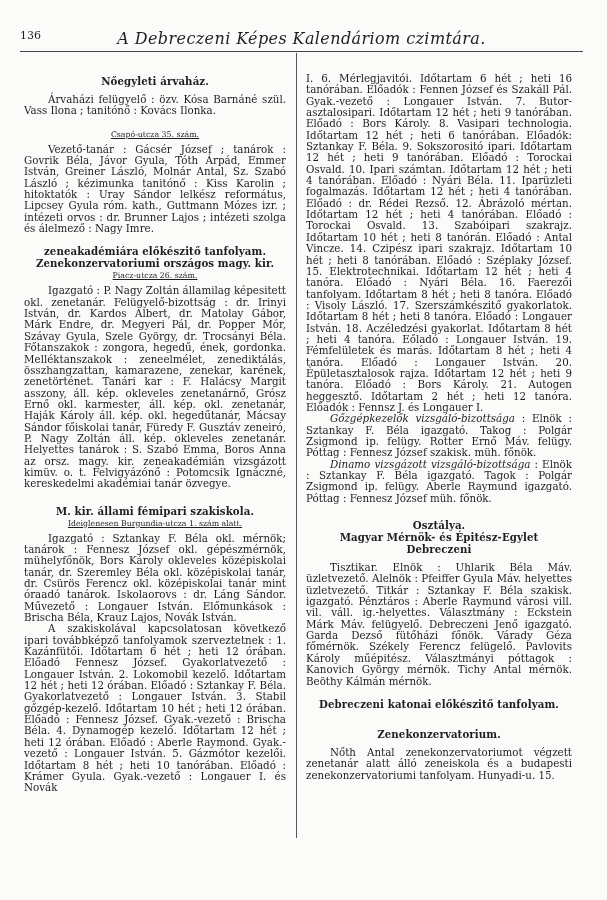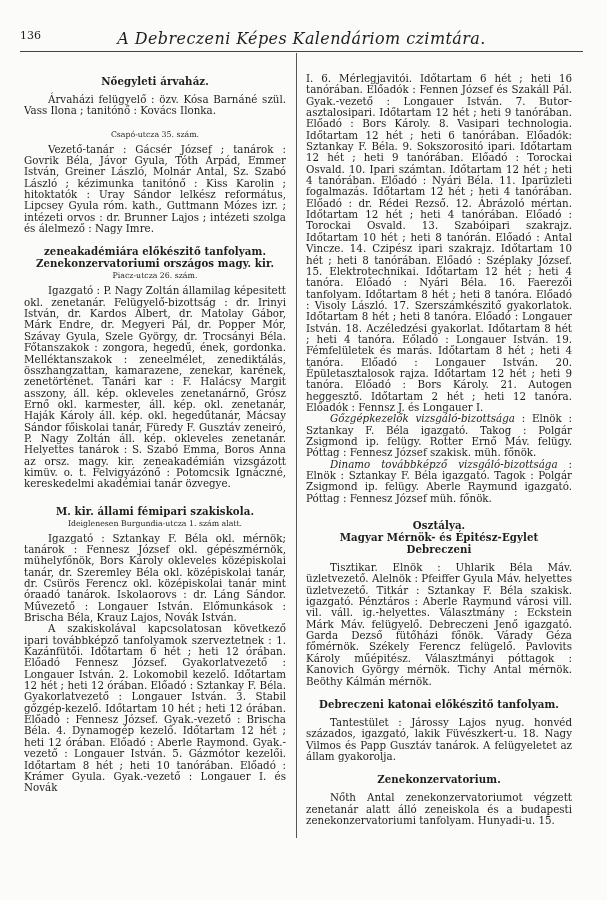--- a/index.html
+++ b/index.html
@@ -33,21 +33,21 @@
   }
   .col-left { left: 24px; width: 262px; }
   .col-right { left: 306px; width: 266px; top: 58px; }
   .col p { margin: 0; text-indent: 24px; }
   .col p.noindent { text-indent: 0; }
   .col h2 {
     margin: 0; font-size: 10.2px; font-weight: bold; text-align: center;
     font-family: "DejaVu Serif", serif; letter-spacing: 0.1px; line-height: 12px;
   }
   .col .addr {
-    text-align: center; font-size: 7.8px; line-height: 10px; margin: 2px 0 4px 0;
+    text-align: center; font-size: 7.8px; line-height: 10px; margin: 2px 0 4px 0; text-decoration: underline;
   }
   .gap-s { height: 7px; }
   .gap-m { height: 11px; }
   .gap-l { height: 15px; }
   .ital { font-style: italic; }
 </style>
 </head>
 <body>
 
 <div class="header">
@@ -80,33 +80,32 @@
     <h2>M. kir. állami fémipari szakiskola.</h2>
     <div class="addr">Ideiglenesen Burgundia-utcza 1. szám alatt.</div>
     <p>Igazgató : Sztankay F. Béla okl. mérnök; tanárok : Fennesz József okl. gépészmérnök, mühelyfőnök, Bors Károly okleveles középiskolai tanár, dr. Szeremley Béla okl. középiskolai tanár, dr. Csürös Ferencz okl. középiskolai tanár mint óraadó tanárok. Iskolaorovs : dr. Láng Sándor. Művezető : Longauer István. Előmunkások : Brischa Béla, Krauz Lajos, Novák István.</p>
     <p>A szakiskolával kapcsolatosan következő ipari továbbképző tanfolyamok szerveztetnek : 1. Kazánfütői. Időtartam 6 hét ; heti 12 órában. Előadó Fennesz József. Gyakorlatvezető : Longauer István. 2. Lokomobil kezelő. Időtartam 12 hét ; heti 12 órában. Előadó : Sztankay F. Béla. Gyakorlatvezető : Longauer István. 3. Stabil gőzgép-kezelő. Időtartam 10 hét ; heti 12 órában. Előadó : Fennesz József. Gyak.-vezető : Brischa Béla. 4. Dynamogép kezelő. Időtartam 12 hét ; heti 12 órában. Előadó : Aberle Raymond. Gyak.-vezető : Longauer István. 5. Gázmótor kezelői. Időtartam 8 hét ; heti 10 tanórában. Előadó : Krámer Gyula. Gyak.-vezető : Longauer I. és Novák</p>
   </section>
 </div>
 
 <div class="col col-right">
   <p class="noindent">I. 6. Mérlegjavitói. Időtartam 6 hét ; heti 16 tanórában. Előadók : Fennen József és Szakáll Pál. Gyak.-vezető : Longauer István. 7. Butor-asztalosipari. Időtartam 12 hét ; heti 9 tanórában. Előadó : Bors Károly. 8. Vasipari technologia. Időtartam 12 hét ; heti 6 tanórában. Előadók: Sztankay F. Béla. 9. Sokszorositó ipari. Időtartam 12 hét ; heti 9 tanórában. Előadó : Torockai Osvald. 10. Ipari számtan. Időtartam 12 hét ; heti 4 tanórában. Előadó : Nyári Béla. 11. Iparüzleti fogalmazás. Időtartam 12 hét ; heti 4 tanórában. Előadó : dr. Rédei Rezső. 12. Ábrázoló mértan. Időtartam 12 hét ; heti 4 tanórában. Előadó : Torockai Osvald. 13. Szabóipari szakrajz. Időtartam 10 hét ; heti 8 tanórán. Előadó : Antal Vincze. 14. Czipész ipari szakrajz. Időtartam 10 hét ; heti 8 tanórában. Előadó : Széplaky József. 15. Elektrotechnikai. Időtartam 12 hét ; heti 4 tanóra. Előadó : Nyári Béla. 16. Faerezői tanfolyam. Időtartam 8 hét ; heti 8 tanóra. Előadó : Visoly László. 17. Szerszámkészitő gyakorlatok. Időtartam 8 hét ; heti 8 tanóra. Előadó : Longauer István. 18. Aczéledzési gyakorlat. Időtartam 8 hét ; heti 4 tanóra. Eőladó : Longauer István. 19. Fémfelületek és marás. Időtartam 8 hét ; heti 4 tanóra. Előadó : Longauer István. 20. Épületasztalosok rajza. Időtartam 12 hét ; heti 9 tanóra. Előadó : Bors Károly. 21. Autogen heggesztő. Időtartam 2 hét ; heti 12 tanóra. Előadók : Fennsz J. és Longauer I.</p>
   <p><span class="ital">Gőzgépkezelők vizsgáló-bizottsága</span><span> : Elnök : Sztankay F. Béla igazgató. Takog : Polgár Zsigmond ip. felügy. Rotter Ernő Máv. felügy. Póttag : Fennesz József szakisk. müh. főnök.</span></p>
-  <p><span class="ital">Dinamo továbbképző vizsgáló-bizottsága</span><span> : Elnök : Sztankay F. Béla igazgató. Tagok : Polgár Zsigmond ip. felügy. Aberle Raymund igazgató. Póttag : Fennesz József müh. főnök.</span></p>
+  <p><span class="ital">Dinamo vizsgázott vizsgáló-bizottsága</span><span> : Elnök : Sztankay F. Béla igazgató. Tagok : Polgár Zsigmond ip. felügy. Aberle Raymund igazgató. Póttag : Fennesz József müh. főnök.</span></p>
   <div class="gap-l"></div>
   <section>
     <h2>Osztálya.</h2>
     <h2>Magyar Mérnök- és Épitész-Egylet Debreczeni</h2>
     <div class="gap-s"></div>
     <p>Tisztikar. Elnök : Uhlarik Béla Máv. üzletvezető. Alelnök : Pfeiffer Gyula Máv. helyettes üzletvezető. Titkár : Sztankay F. Béla szakisk. igazgató. Pénztáros : Aberle Raymund városi vill. vil. váll. ig.-helyettes. Választmány : Eckstein Márk Máv. felügyelő. Debreczeni Jenő igazgató. Garda Dezső fütőházi főnök. Várady Géza főmérnök. Székely Ferencz felügelő. Pavlovits Károly műépitész. Választmányi póttagok : Kanovich György mérnök. Tichy Antal mérnök. Beöthy Kálmán mérnök.</p>
   </section>
   <div class="gap-m"></div>
   <section>
     <h2>Debreczeni katonai előkészitő tanfolyam.</h2>
     <div class="gap-s"></div>
-    <p>Tantestület : Járossy Lajos nyug. honvéd százados, igazgató, lakik Füvészkert-u. 18. Nagy Vilmos és Papp Gusztáv tanárok. A felügyeletet az állam gyakorolja.</p>
   </section>
   <div class="gap-m"></div>
   <section>
     <h2>Zenekonzervatorium.</h2>
     <div class="gap-s"></div>
     <p>Nőth Antal zenekonzervatoriumot végzett zenetanár alatt álló zeneiskola és a budapesti zenekonzervatoriumi tanfolyam. Hunyadi-u. 15.</p>
   </section>
 </div>
 
 </body></html>

